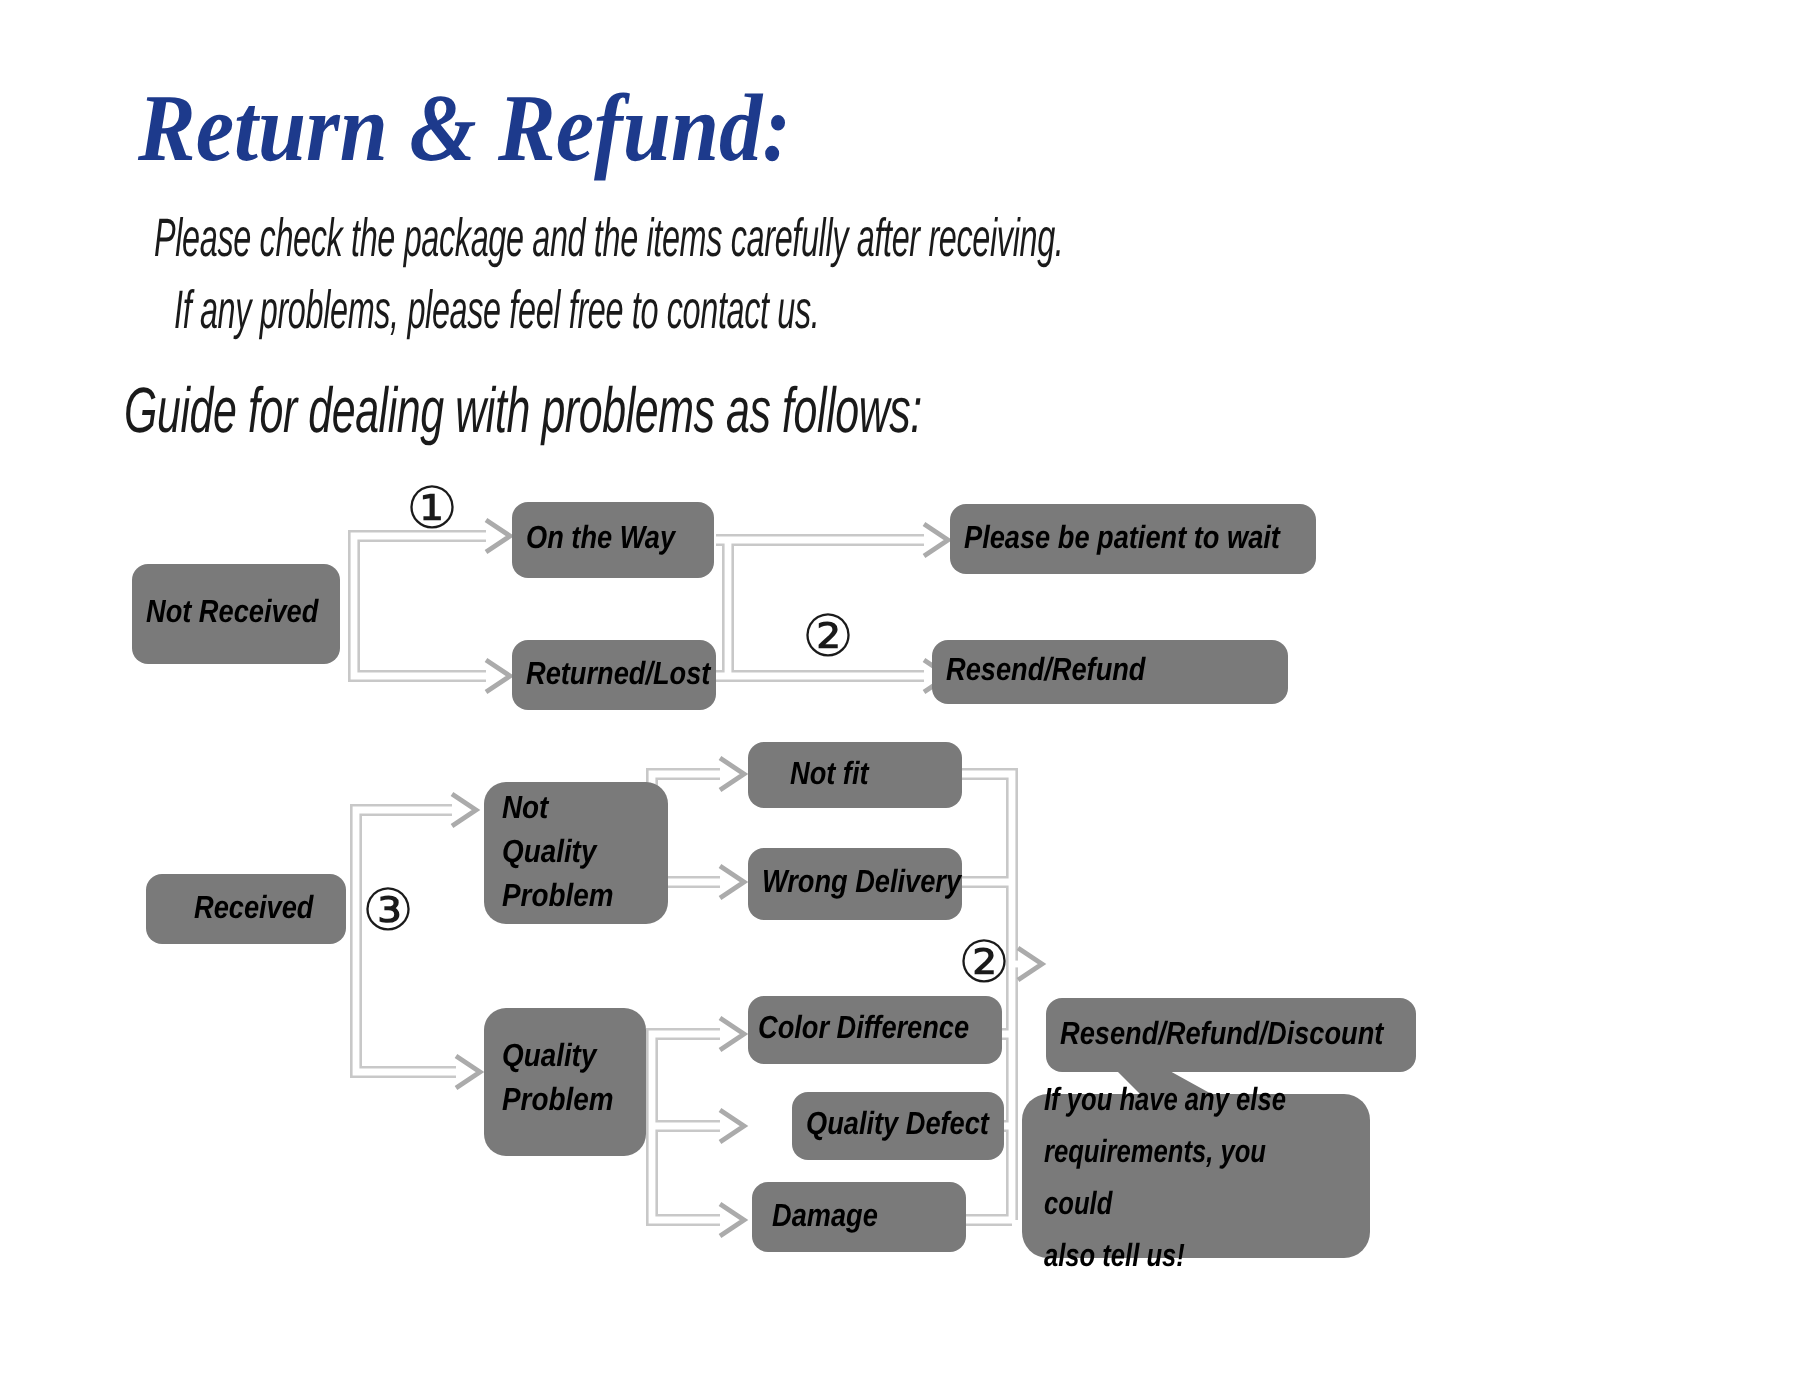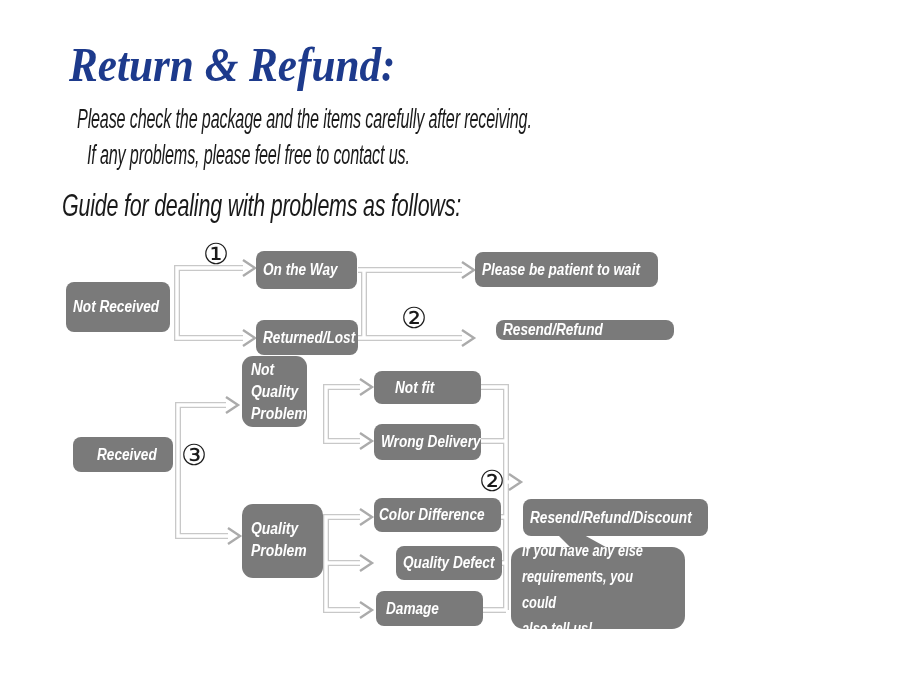--- a/index.html
+++ b/index.html
@@ -34,35 +34,35 @@
     transform:scaleX(0.67);transform-origin:left top;letter-spacing:-0.3px;
   }
   
   .connectors{position:absolute;left:0;top:0;z-index:1;}
   .shaft-outer path{stroke:var(--connector_gray);stroke-width:6;fill:none;}
   .shaft-inner path{stroke:#ffffff;stroke-width:3.4;fill:none;}
   .chev path{fill:#ffffff;stroke:var(--arrow_gray);stroke-width:2.4;stroke-linejoin:miter;}
   .tail{fill:var(--box_gray);}
   .box{
     position:absolute;z-index:2;background:var(--box_gray);border-radius:8px;
-    color:#ffffff;display:flex;align-items:center;padding:0 4px 0 7px;box-sizing:border-box;
+    color:#000000;display:flex;align-items:center;padding:0 4px 0 7px;box-sizing:border-box;
   }
   .box .t{
     font-weight:bold;font-size:16px;white-space:nowrap;
     transform:scaleX(0.85);transform-origin:left center;
   }
   .multi{border-radius:11px;align-items:flex-start;padding-top:3px;padding-left:9px;}
   .multi .t{white-space:pre-line;line-height:22px;transform:scaleX(0.87);}
   .b-notrec{left:66px;top:282px;width:104px;height:50px;}
   .b-otw{left:256px;top:251px;width:101px;height:38px;}
   .b-retlost{left:256px;top:320px;width:102px;height:35px;}
   .b-wait{left:475px;top:252px;width:183px;height:35px;}
-  .b-resref{left:496px;top:320px;width:178px;height:20px;}
+  .b-resref{left:466px;top:320px;width:178px;height:32px;}
   .b-received{left:73px;top:437px;width:100px;height:35px;padding-left:24px;}
-  .b-nqp{left:242px;top:356px;width:65px;height:71px;}
+  .b-nqp{left:242px;top:391px;width:92px;height:71px;}
   .b-qp{left:242px;top:504px;width:81px;height:74px;padding-top:14px;}
   .b-notfit{left:374px;top:371px;width:107px;height:33px;padding-left:21px;}
   .b-wrong{left:374px;top:424px;width:107px;height:36px;}
   .b-colordiff{left:374px;top:498px;width:127px;height:34px;padding-left:5px;}
   .b-qdefect{left:376px;top:546px;width:106px;height:34px;margin-left:20px;}
   .b-damage{left:376px;top:591px;width:107px;height:35px;padding-left:10px;}
   .b-rrd{left:523px;top:465px;width:185px;height:37px;margin-top:34px;}
   .bubble{
     left:511px;top:547px;width:174px;height:82px;border-radius:13px;
     align-items:center;padding:3px 8px 0 11px;

